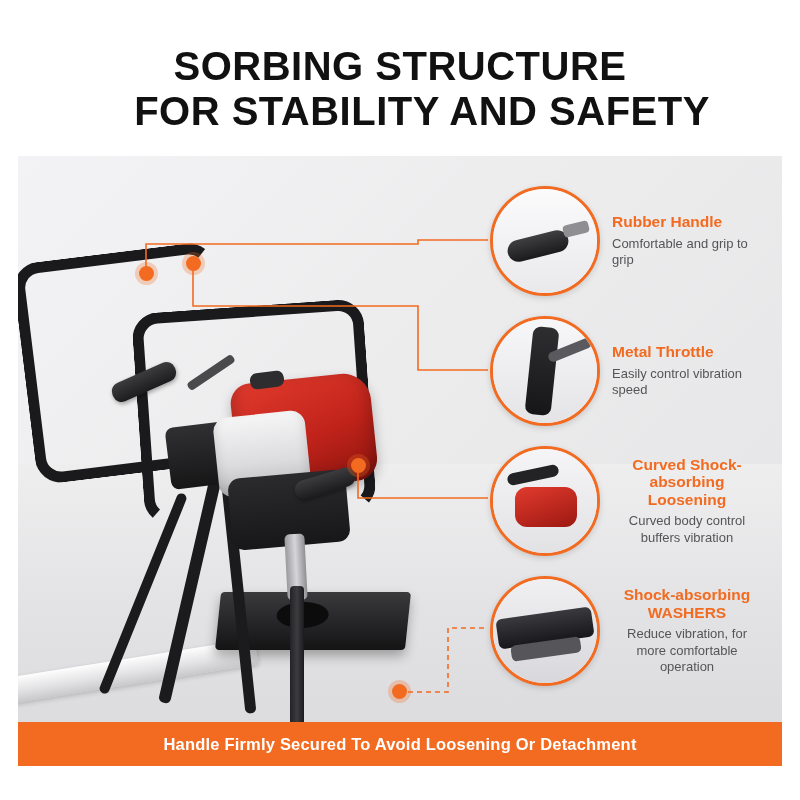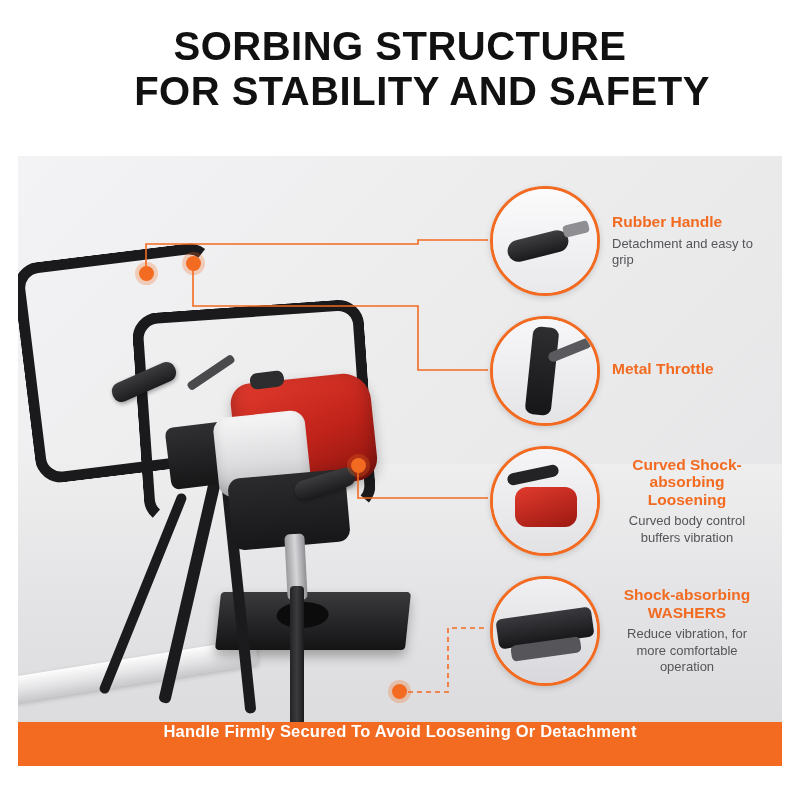--- a/index.html
+++ b/index.html
@@ -17,21 +17,21 @@
     position: relative;
     width: 800px;
     height: 800px;
     background: #ffffff;
     box-sizing: border-box;
   }
 
   
   .heading {
     position: absolute;
-    top: 24px;
+    top: 44px;
     left: 0;
     width: 800px;
     text-align: center;
     color: #111111;
     font-weight: 700;
     letter-spacing: 0.5px;
     line-height: 1.12;
   }
   .heading .line1 {
     display: block;
@@ -339,21 +339,21 @@
   
   .banner {
     position: absolute;
     left: 18px;
     top: 722px;
     width: 764px;
     height: 44px;
     background: #F26B21;
     color: #ffffff;
     display: flex;
-    align-items: flex-start;
+    align-items: center;
     justify-content: center;
     font-size: 16.5px;
     font-weight: 600;
     letter-spacing: .2px;
   }
 </style>
 </head>
 <body>
 
 <div class="page">
@@ -397,30 +397,31 @@
     <span class="dot dot-2"></span>
     <span class="dot dot-3"></span>
     <span class="dot dot-4"></span>
 
     <div class="callout c1">
       <div class="thumb t1">
           <span class="inner"></span>
         </div>
       <div class="ctext">
         <div class="ctitle">Rubber Handle</div>
-        <div class="cdesc">Detachment and easy to grip</div>
+        <div class="cdesc">Comfortable and grip to grip</div>
       </div>
     </div>
 
     <div class="callout c2">
       <div class="thumb t2">
           <span class="inner"></span>
         </div>
       <div class="ctext">
         <div class="ctitle">Metal Throttle</div>
+        <div class="cdesc">Easily control vibration speed</div>
       </div>
     </div>
 
     <div class="callout c3 center">
       <div class="thumb t3">
           <span class="inner"></span>
         </div>
       <div class="ctext">
         <div class="ctitle">Curved Shock-absorbing Loosening</div>
         <div class="cdesc">Curved body control buffers vibration</div>

